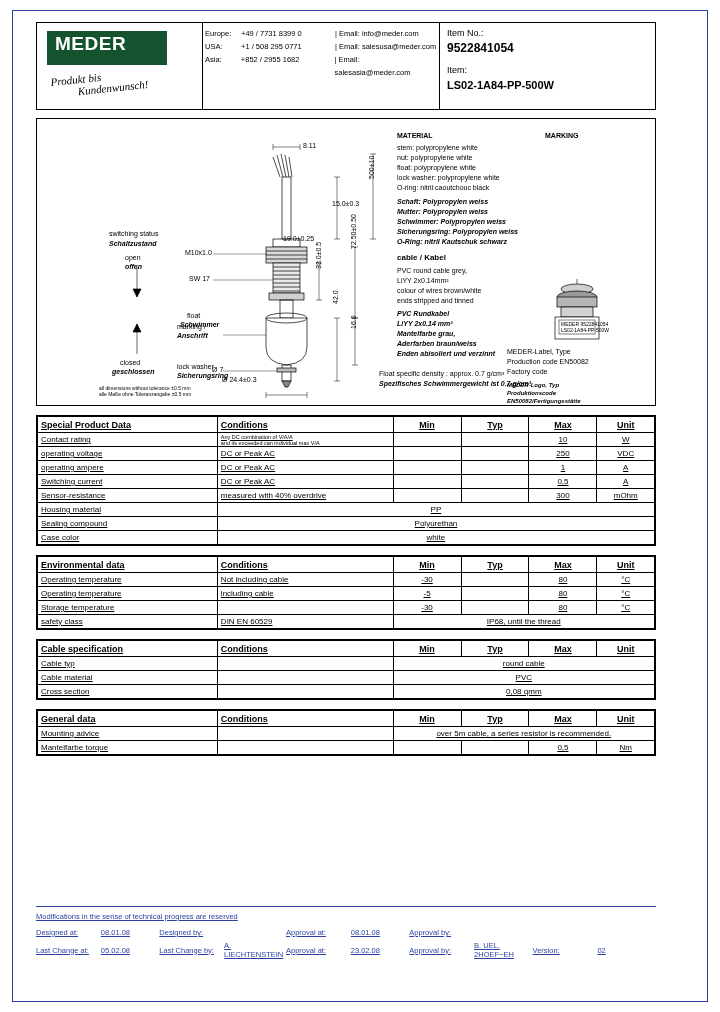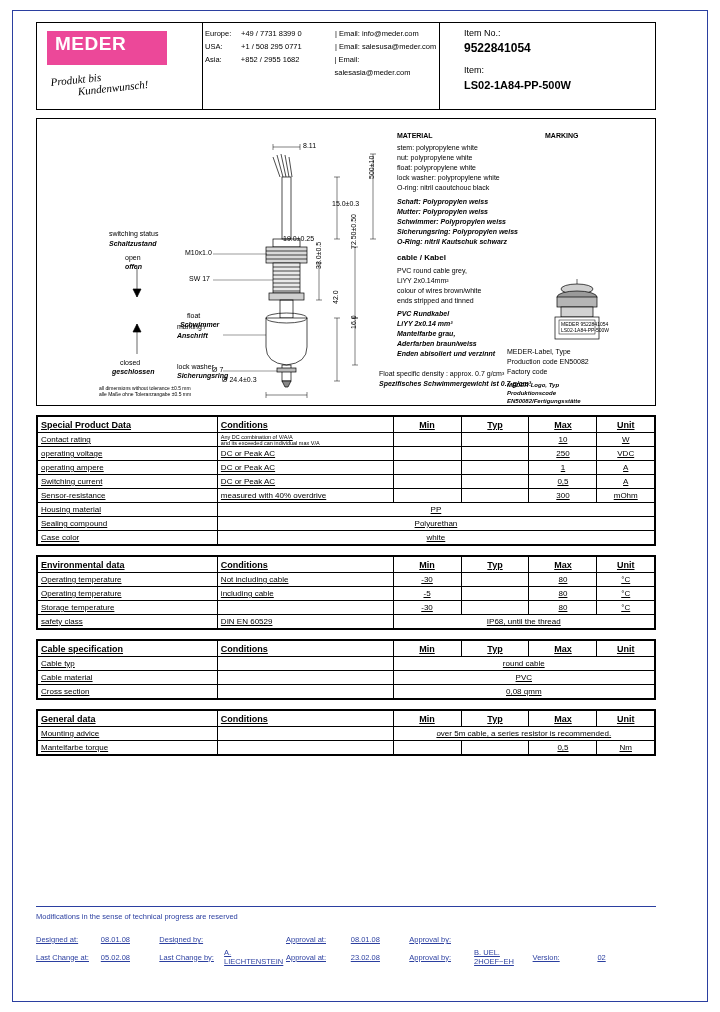--- a/index.html
+++ b/index.html
@@ -4,34 +4,34 @@
 <style>
   html,body{margin:0;padding:0;background:#ffffff;}
   body{width:720px;height:1012px;font-family:"Liberation Sans",sans-serif;color:#000;}
   .page{position:relative;width:720px;height:1012px;background:#fff;box-sizing:border-box;padding:0;}
   .sheet{position:absolute;left:12px;top:10px;width:696px;height:992px;border:1px solid #2b3fa0;box-sizing:border-box;}
   .inner{position:absolute;left:36px;top:22px;width:620px;height:950px;}
 
   
   .hdr{position:relative;border:1px solid #000;height:88px;box-sizing:border-box;}
   .hdr .logo-cell{position:absolute;left:0;top:0;width:166px;height:86px;border-right:1px solid #000;box-sizing:border-box;}
-  .meder-logo{position:absolute;left:10px;top:8px;width:120px;height:34px;background:#ec4899;color:#fff;}
+  .meder-logo{position:absolute;left:10px;top:8px;width:120px;height:34px;background:#14532d;color:#fff;}
   .meder-logo .m1{position:absolute;left:8px;top:2px;font-size:19px;font-weight:bold;letter-spacing:.5px;}
   .meder-logo .m2{position:absolute;left:18px;top:35px;font-size:9px;letter-spacing:2px;}
   .slogan{position:absolute;left:14px;top:48px;font-family:"Liberation Serif",serif;font-style:italic;font-size:12px;color:#000;transform:rotate(-6deg);}
   .slogan span{display:block;font-size:11px;}
   .slogan .l2{margin-left:26px;}
 
   .contact{position:absolute;left:168px;top:4px;width:232px;font-size:7.5px;line-height:13px;}
   .contact .row{display:flex;}
   .contact .c1{width:36px;}
   .contact .c2{width:82px;}
   .contact .c3{width:auto;padding-left:12px;}
 
-  .itembox{position:absolute;left:402px;top:0;right:0;bottom:0;border-left:1px solid #000;padding:5px 0 0 24px;box-sizing:border-box;}
+  .itembox{position:absolute;left:402px;top:0;right:0;bottom:0;border-left:1px solid #000;padding:5px 0 0 7px;box-sizing:border-box;}
   .itembox .lbl{font-size:9px;}
   .itembox .no{font-size:12px;font-weight:bold;margin-top:3px;}
   .itembox .lbl2{font-size:9px;margin-top:10px;}
   .itembox .pn{font-size:11px;font-weight:bold;margin-top:4px;}
 
   
   .draw{position:relative;margin-top:8px;border:1px solid #000;height:288px;box-sizing:border-box;overflow:hidden;font-size:7px;}
   .draw .t{position:absolute;white-space:pre;line-height:10px;}
   .it{font-style:italic;font-weight:bold;}
   .bd{font-weight:bold;}
@@ -43,21 +43,21 @@
   .tbl th,.tbl td{border:1px solid #000;padding:0 3px;height:13px;vertical-align:middle;}
   .tbl thead th{font-size:9px;font-weight:bold;text-align:left;height:15px;}
   .tbl thead th.c{text-align:center;}
   .tbl td.c{text-align:center;}
   .w1{width:172px;} .w2{width:168px;} .w3{width:65px;} .w4{width:65px;} .w5{width:65px;} .w6{width:55px;}
   .tiny{font-size:5.5px;line-height:6px;display:block;}
 
   
   .footline{position:absolute;left:0;right:0;top:884px;border-top:1px solid #2b3fa0;}
   .foot{position:absolute;left:0;top:890px;width:620px;font-size:7.5px;color:#2b3fa0;}
-  .foot .mod{margin-bottom:12px;}
+  .foot .mod{margin-bottom:5px;text-decoration:underline;}
   .foot table{width:100%;font-size:7.5px;color:#2b3fa0;border-collapse:collapse;}
   .foot td{padding:2px 0;}
   .foot .k{width:62px;}
   .foot .v{width:56px;color:#2b3fa0;}
 </style>
 </head>
 <body>
 
 <div class="page">
   <div class="sheet"></div>

